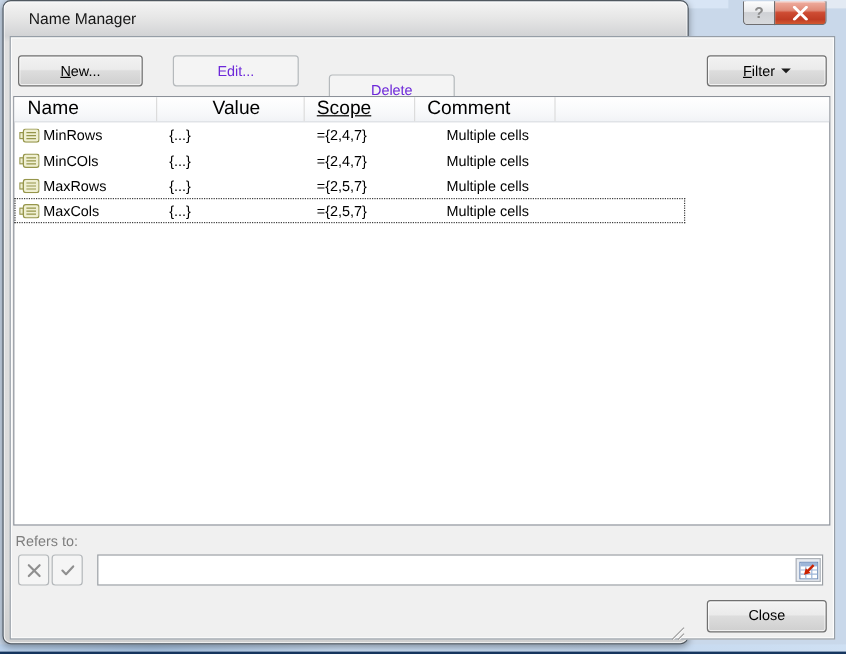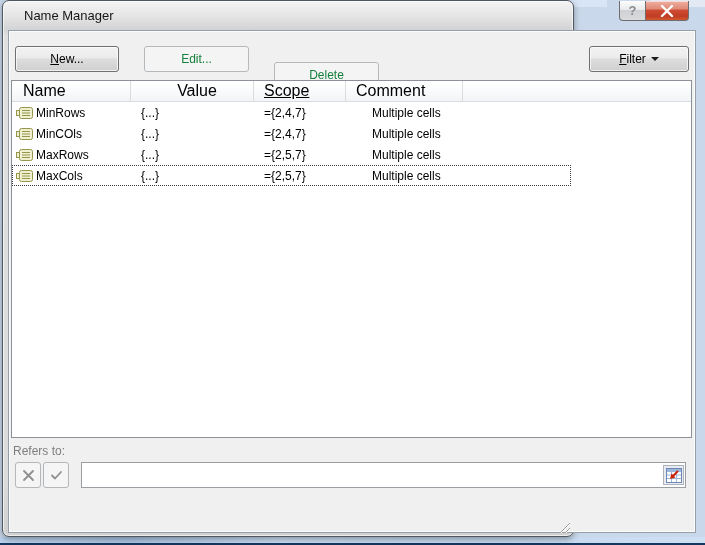--- a/index.html
+++ b/index.html
@@ -54,21 +54,21 @@
 
   
   .btn {
     position:absolute; height:26px; border:1px solid #707070; border-radius:3px;
     background:linear-gradient(180deg,#F2F2F2 0%,#EBEBEB 45%,#DDDDDD 50%,#CFCFCF 100%);
     font-size:12px; color:#000; text-align:center; line-height:24px;
     box-shadow: inset 0 0 0 1px rgba(255,255,255,.7);
     cursor:default; white-space:nowrap;
   }
   .btn.disabled {
-    border-color:#B5B9BC; background:#F4F4F4; color:#15803d; box-shadow:none;
+    border-color:#B5B9BC; background:#F4F4F4; color:#6d28d9; box-shadow:none;
   }
   .btn-new    { left:12px;  top:45px; width:104px; }
   .btn-edit   { left:141px; top:45px; width:105px; }
   .btn-delete { left:271px; top:61px; width:105px; }
   .btn-filter { left:586px; top:45px; width:100px; }
   .accel { text-decoration:underline; }
   .dd-arrow {
     display:inline-block; width:0; height:0; margin-left:5px; vertical-align:2px;
     border-left:4px solid transparent; border-right:4px solid transparent;
     border-top:4px solid #1C1C1C;
@@ -251,20 +251,23 @@
   <div class="collapse-btn">
     <svg width="16" height="15" viewBox="0 0 16 15">
       <rect x="0.5" y="0.5" width="15" height="14" fill="#FFFFFF" stroke="#6A87B5"></rect>
       <rect x="1" y="1" width="14" height="3" fill="#9DB6D9"></rect>
       <path d="M1 7 H15 M1 10.5 H15 M5.5 4 V14 M10.5 4 V14" stroke="#9DB6D9" stroke-width="1"></path>
       <path d="M12 3 L6 9" stroke="#CC2200" stroke-width="2"></path>
       <path d="M4 11 L9.5 9.5 L5.5 5.5 Z" fill="#CC2200"></path>
     </svg>
   </div>
 
+  <div class="btn btn-close">
+    <span>Close</span>
+  </div>
 
   <svg class="resize-grip" width="13" height="13" viewBox="0 0 13 13">
     <path d="M3 12 L12 3" stroke="#FFFFFF" stroke-width="1"></path>
     <path d="M2 12 L12 2" stroke="#9F9F9F" stroke-width="1"></path>
     <path d="M8 12 L12 8" stroke="#FFFFFF" stroke-width="1"></path>
     <path d="M7 12 L12 7" stroke="#9F9F9F" stroke-width="1"></path>
   </svg>
 
 </div>
 

